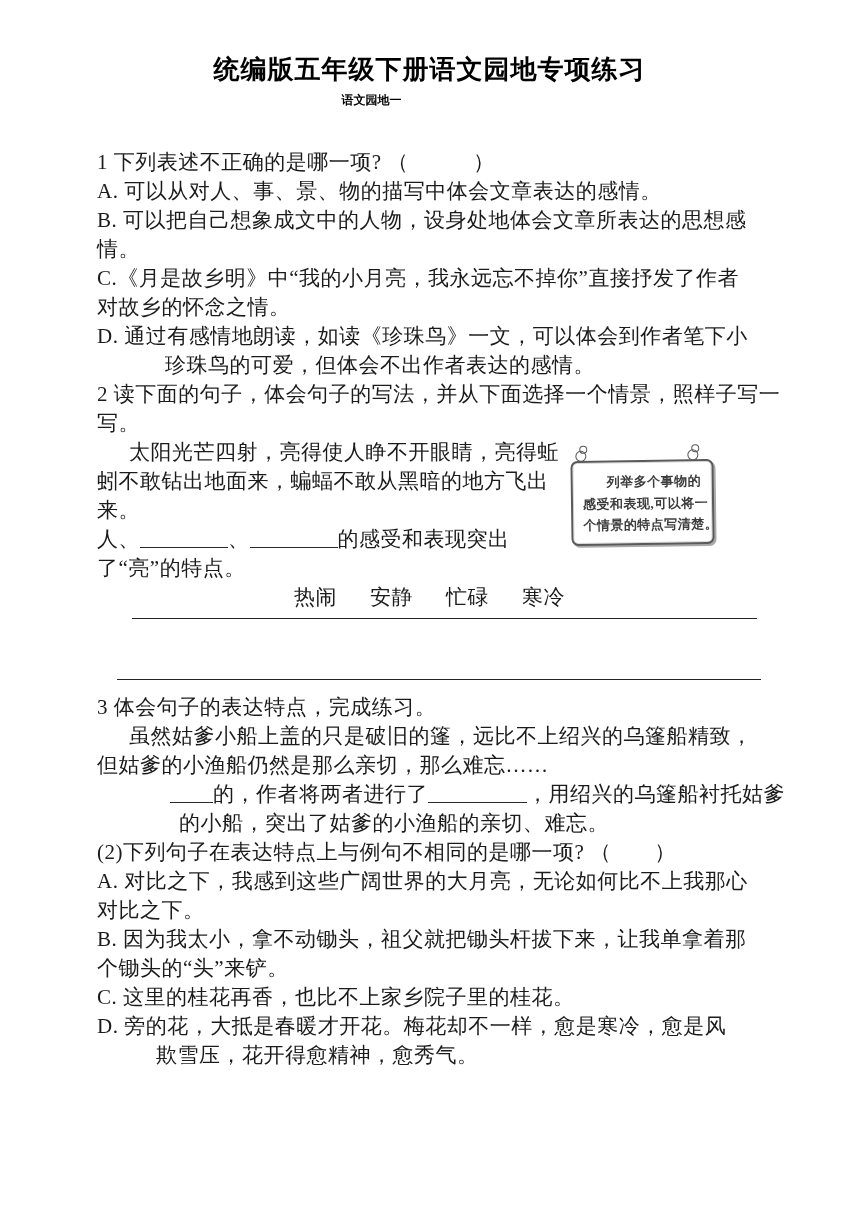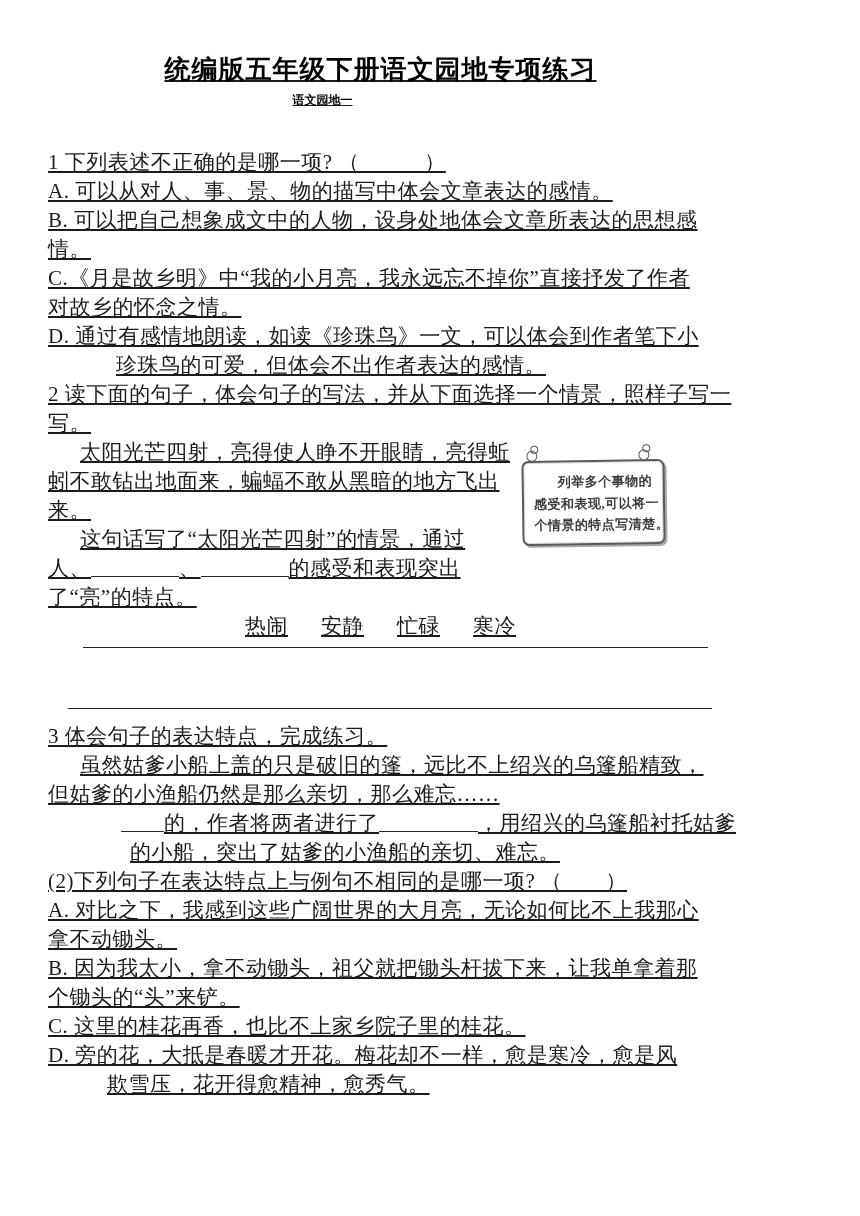--- a/index.html
+++ b/index.html
@@ -1,21 +1,21 @@
 <!DOCTYPE html>
 <html><head>
 <meta charset="utf-8">
 <style>
   html,body{margin:0;padding:0;}
   body{
     width:860px;height:1216px;background:#ffffff;color:#1b1b1b;
     font-family:"Liberation Serif","DejaVu Serif",serif;
     -webkit-font-smoothing:antialiased;
   }
-  .page{width:665px;padding:52px 98px 0 48px;position:relative;text-decoration:underline;}
+  .page{width:665px;padding:52px 98px 0 97px;position:relative;}
 
   .doc-title{
     text-align:center;font-family:"Liberation Sans","DejaVu Sans",sans-serif;
     font-weight:bold;font-size:26px;line-height:34px;letter-spacing:1px;color:#000;
   }
   .doc-subtitle{
     text-align:center;transform:translateX(-58px);
     font-family:"Liberation Sans","DejaVu Sans",sans-serif;
     font-weight:bold;font-size:12px;line-height:28px;color:#000;
   }
@@ -82,21 +82,20 @@
 
   <div class="body-text sec">
     <div class="ln">2 读下面的句子，体会句子的写法，并从下面选择一个情景，照样子写一</div>
     <div class="ln">写。</div>
 
     <div class="ex-wrap">
       <div class="ex-text">
         <div class="ln fi">太阳光芒四射，亮得使人睁不开眼睛，亮得蚯</div>
         <div class="ln">蚓不敢钻出地面来，蝙蝠不敢从黑暗的地方飞出</div>
         <div class="ln">来。</div>
-        <div class="ln fi">这句话写了“太阳光芒四射”的情景，通过</div>
         <div class="ln">
           <span>人、</span><span class="blk w88"></span><span>、</span><span class="blk w88"></span><span>的感受和表现突出</span>
         </div>
         <div class="ln">了“亮”的特点。</div>
       </div>
 
       <div class="sign">
         <span class="pin pin-left"></span>
         <span class="pin pin-right"></span>
         <div class="sign-first">列举多个事物的</div>
@@ -121,21 +120,21 @@
     <div class="ln fi">虽然姑爹小船上盖的只是破旧的篷，远比不上绍兴的乌篷船精致，</div>
     <div class="ln">但姑爹的小渔船仍然是那么亲切，那么难忘……</div>
 
     <div class="ln i3">
       <span class="blk w43"></span><span>的，作者将两者进行了</span><span class="blk w99"></span><span>，用绍兴的乌篷船衬托姑爹</span>
     </div>
     <div class="ln i4">的小船，突出了姑爹的小渔船的亲切、难忘。</div>
 
     <div class="ln i1">(2)下列句子在表达特点上与例句不相同的是哪一项? （　　）</div>
     <div class="ln i1">A. 对比之下，我感到这些广阔世界的大月亮，无论如何比不上我那心</div>
-    <div class="ln i1">拿不动锄头。</div>
+    <div class="ln i1">对比之下。</div>
     <div class="ln i1">B. 因为我太小，拿不动锄头，祖父就把锄头杆拔下来，让我单拿着那</div>
     <div class="ln i1">个锄头的“头”来铲。</div>
     <div class="ln i1">C. 这里的桂花再香，也比不上家乡院子里的桂花。</div>
     <div class="ln i1">D. 旁的花，大抵是春暖才开花。梅花却不一样，愈是寒冷，愈是风</div>
     <div class="ln i5">欺雪压，花开得愈精神，愈秀气。</div>
   </div>
 
 </div>
 
 </body></html>

